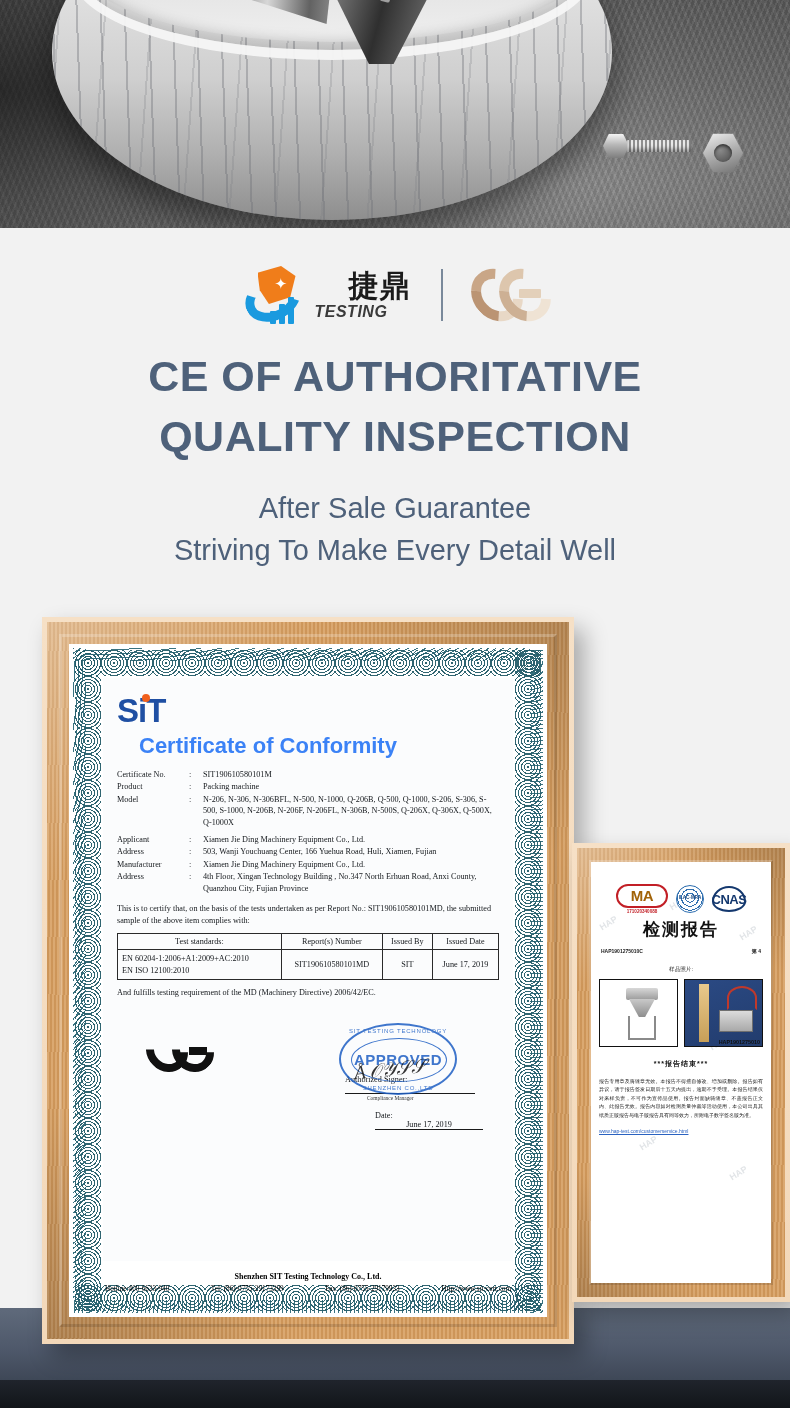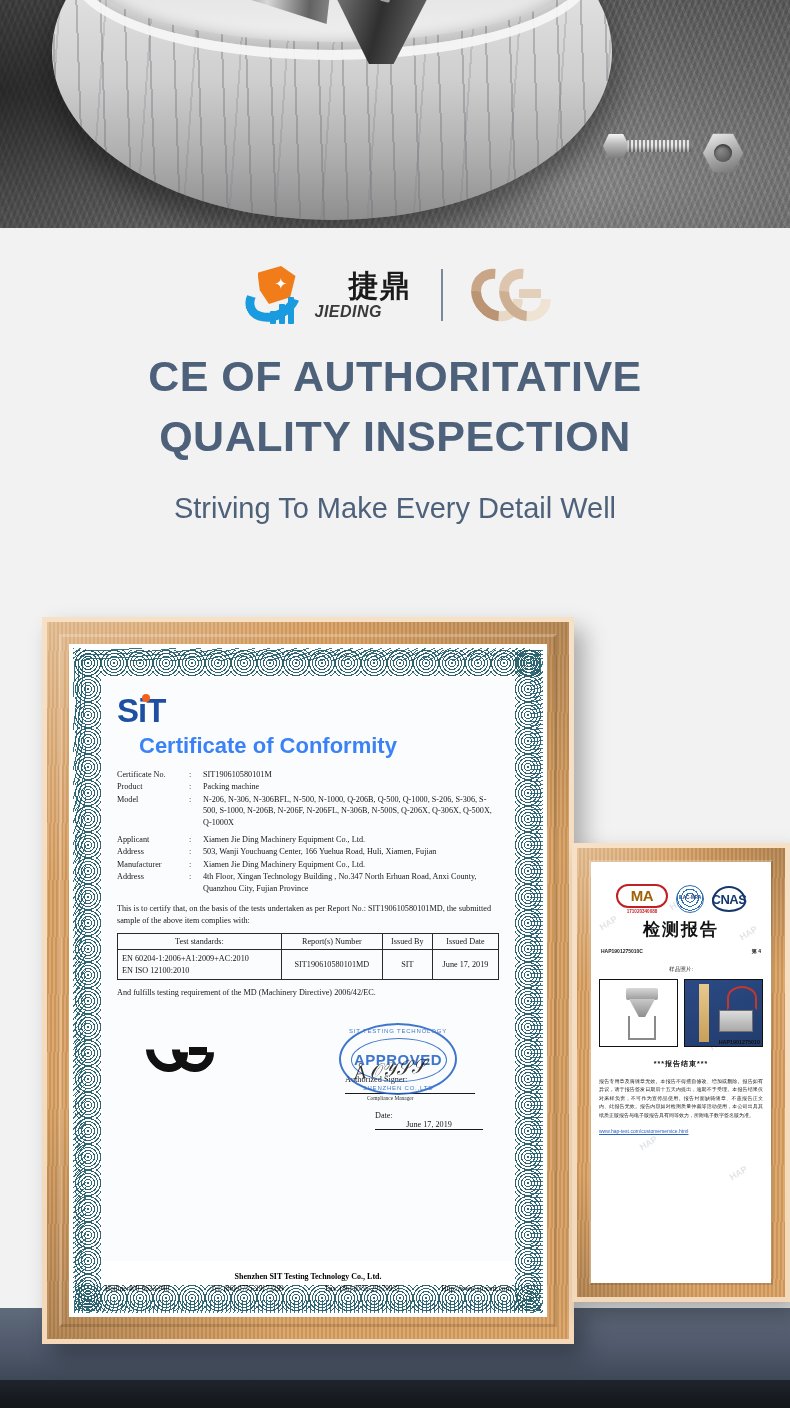--- a/index.html
+++ b/index.html
@@ -403,36 +403,37 @@
         <div class="bm-d"></div>
         <div class="bm-star">✦</div>
         <div class="bm-bars">
             <i></i>
             <i></i>
             <i></i>
           </div>
       </div>
       <div class="brand-text">
         <span class="brand-cn">捷鼎</span>
-        <span class="brand-en">JIEDING</span>
+        <span class="brand-en">TESTING</span>
       </div>
     </div>
     <div class="divider-v"></div>
     <div class="ce-mark">
       <span class="c"></span>
       <span class="e"></span>
       <span class="ebar"></span>
     </div>
   </div>
 
   <div class="headline">
     <div>CE OF AUTHORITATIVE</div>
     <div>QUALITY INSPECTION</div>
   </div>
   <div class="subline">
+    <div>After Sale Guarantee</div>
     <div>Striving To Make Every Detail Well</div>
   </div>
 
   <div class="backdrop"></div>
   <div class="backdrop-floorline"></div>
 
   <div class="frame" id="frame-cert-ce">
     <div class="frame-wood">
       <div class="frame-inner-bevel"></div>
       <div class="cert-paper">

